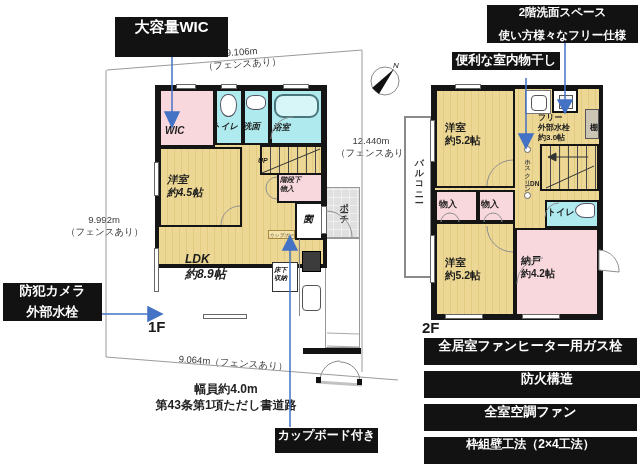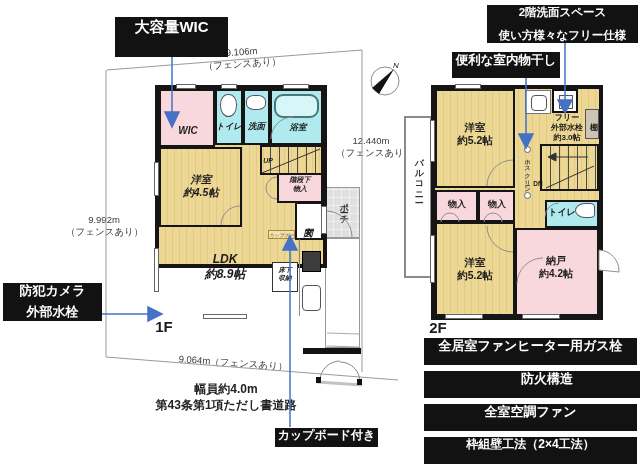--- a/index.html
+++ b/index.html
@@ -8,21 +8,21 @@
   .abs{position:absolute;box-sizing:border-box;}
   .callout{position:absolute;box-sizing:border-box;background:#121212;color:#fff;font-weight:bold;
            display:flex;flex-direction:column;align-items:center;justify-content:space-between;
            text-align:center;line-height:1.3;z-index:60;}
   .floor{position:absolute;box-sizing:border-box;border:4px solid #151515;z-index:10;}
   .tan{background:repeating-linear-gradient(90deg,#ecd794 0 6px,#e2ca80 6px 7px);}
   .room{position:absolute;box-sizing:border-box;border:2px solid #151515;}
   .pink{background:#f8d8dd;}
   .cyan{background:#aeeaee;}
   .white{background:#ffffff;}
-  .lbl{position:absolute;font-weight:bold;color:#1c1c1c;text-align:center;line-height:1.25;
+  .lbl{position:absolute;font-weight:bold;color:#1c1c1c;text-align:left;line-height:1.25;
        white-space:nowrap;z-index:30;}
   .vtext{writing-mode:vertical-rl;text-orientation:upright;letter-spacing:1px;}
   .meas{position:absolute;color:#3a3a3a;text-align:center;line-height:1.3;z-index:5;white-space:nowrap;}
   .win{position:absolute;background:#fff;border:1px solid #666;box-sizing:border-box;z-index:20;}
   .treads{background-image:repeating-linear-gradient(90deg,transparent 0 8px,#4a4a4a 8px 9px);}
   .fixture{position:absolute;box-sizing:border-box;z-index:25;}
   svg.overlay{position:absolute;left:0;top:0;z-index:50;pointer-events:none;}
 </style>
 </head>
 <body>
@@ -170,28 +170,28 @@
   <div class="win" style="left:445px;top:314px;width:38px;height:5px;"></div>
   <div class="win" style="left:522px;top:314px;width:38px;height:5px;"></div>
 
   <div class="callout" style="left:115px;top:17px;width:113px;height:40px;font-size:15px;">
     <div>大容量WIC</div>
   </div>
   <div class="callout" style="left:487px;top:5px;width:151px;height:38px;font-size:11.5px;">
     <div>2階洗面スペース</div>
     <div>使い方様々なフリー仕様</div>
   </div>
-  <div class="callout" style="left:452px;top:52px;width:108px;height:26px;font-size:12.5px;">
+  <div class="callout" style="left:452px;top:52px;width:108px;height:18px;font-size:12.5px;">
     <div>便利な室内物干し</div>
   </div>
   <div class="callout" style="left:3px;top:283px;width:99px;height:38px;font-size:13px;">
     <div>防犯カメラ</div>
     <div>外部水栓</div>
   </div>
-  <div class="callout" style="left:275px;top:428px;width:103px;height:19px;font-size:12px;">
+  <div class="callout" style="left:275px;top:428px;width:103px;height:25px;font-size:12px;">
     <div>カップボード付き</div>
   </div>
   <div class="callout" style="left:424px;top:338px;width:213px;height:27px;font-size:13px;">
     <div>全居室ファンヒーター用ガス栓</div>
   </div>
   <div class="callout" style="left:424px;top:371px;width:246px;height:27px;font-size:13px;">
     <div>防火構造</div>
   </div>
   <div class="callout" style="left:424px;top:404px;width:213px;height:27px;font-size:13px;">
     <div>全室空調ファン</div>

